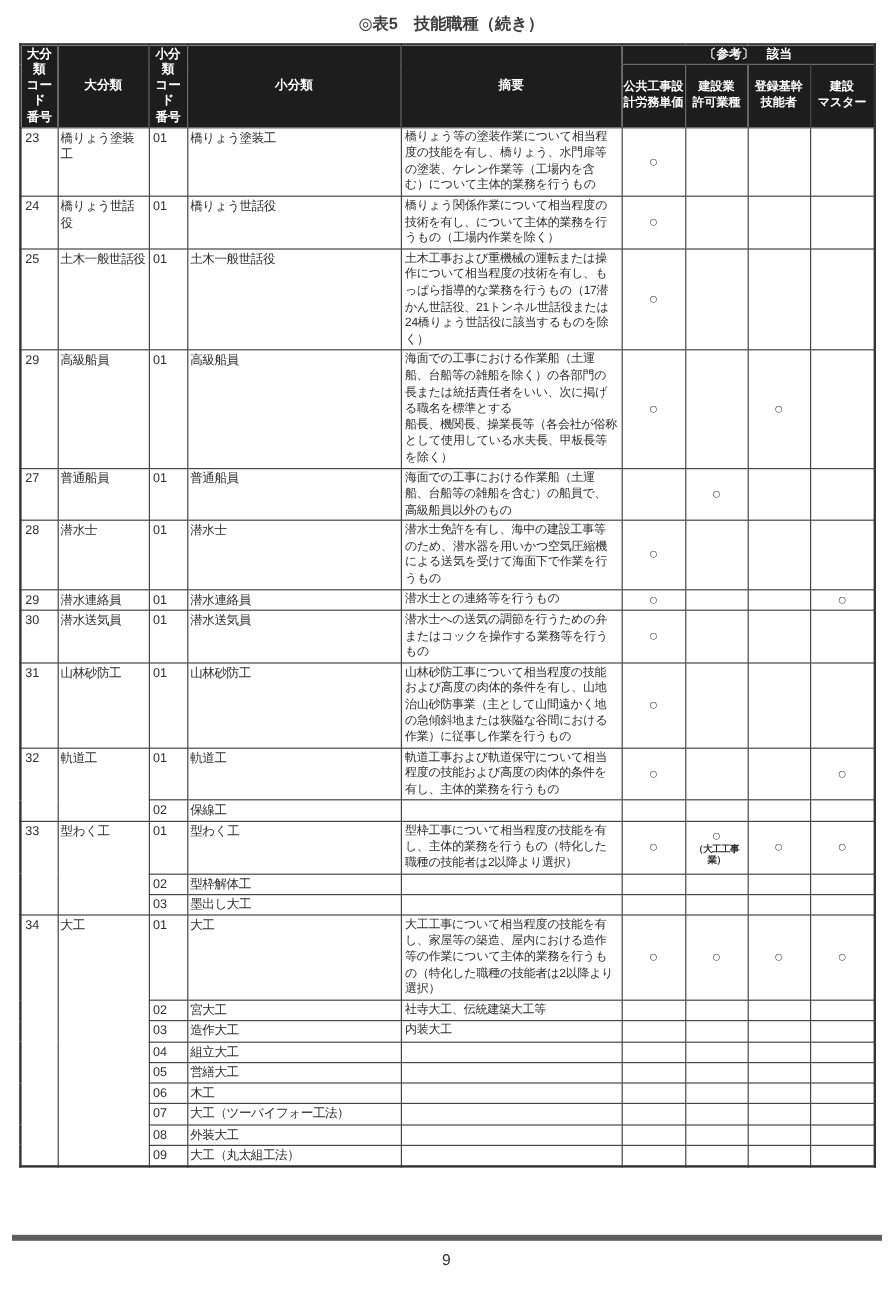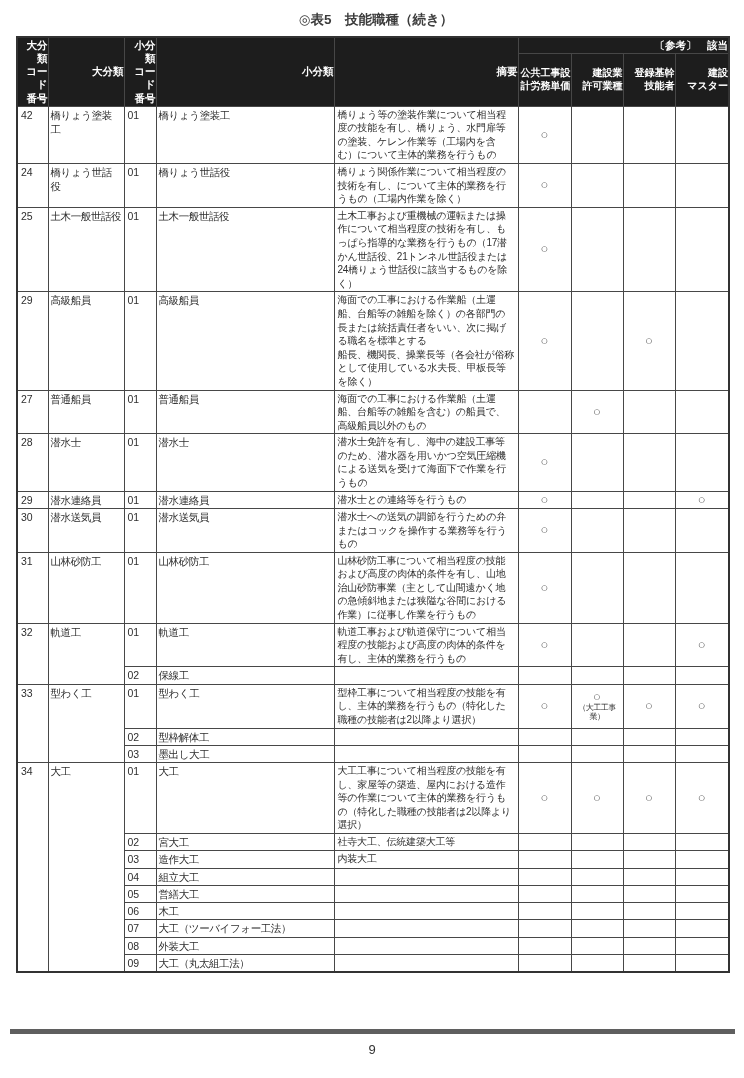--- a/index.html
+++ b/index.html
@@ -2,29 +2,29 @@
 <html><head>
 <meta charset="utf-8">
 <style>
   * { margin:0; padding:0; box-sizing:border-box; }
   html,body { width:744px; height:1078px; background:#ffffff; overflow:hidden;
     font-family:"Liberation Sans","DejaVu Sans",sans-serif; color:#2e2e2e; position:relative; }
   .title { margin:11px 0 7px 8px; font-size:13.5px; font-weight:bold; color:#3c3c3c;text-align:center; }
   table { border-collapse:collapse; table-layout:fixed; margin-left:16px; width:712px; font-size:11px; }
   th,td { border:1px solid #474747; padding:1px 3px; vertical-align:top; line-height:1.36; overflow:hidden; }
   table { border:2px solid #333; }
-  thead th { background:#1d1d1d; color:#ffffff; font-weight:bold; text-align:right;
+  thead th { background:#1d1d1d; color:#ffffff; font-weight:bold; text-align:center;
     vertical-align:middle; white-space:pre-line; padding:1px 0; line-height:1.25; font-size:10.5px; }
   thead th.ref-head { font-size:10px; }
   thead th.ref-span { height:15px; font-size:10.5px;margin-left:32px; }
   td.code { font-size:10.5px; }
   td.name { font-size:10.5px; letter-spacing:-0.4px; padding:1px 2px; }
   td.desc { white-space:pre-line; font-size:10px; letter-spacing:-0.2px; }
   td.mark { text-align:center; vertical-align:middle; color:#5c5c5c; font-size:13px; padding:0; line-height:1.1; }
-  td.mark .note { font-size:8px; color:#2e2e2e; line-height:1.1; letter-spacing:-0.5px; }
+  td.mark .note { font-size:8px; color:#2e2e2e; line-height:1.1; letter-spacing:-0.5px;font-weight:bold; }
   .footer-bar { position:absolute; left:10px; top:1029px; width:725px; height:5px; background:#5f5f5f; }
   .page-num { position:absolute; top:1042px; left:0; width:744px; text-align:center; font-size:13px; color:#333; }
 </style>
 </head>
 <body>
 
 <div class="title">◎表5　技能職種（続き）</div>
 
 <table>
   <colgroup>
@@ -57,21 +57,21 @@
       <th class="ref-head">建設業
 許可業種</th>
       <th class="ref-head">登録基幹
 技能者</th>
       <th class="ref-head">建設
 マスター</th>
     </tr>
   </thead>
   <tbody>
       <tr>
-        <td class="code">42</td>
+        <td class="code">23</td>
         <td class="name">橋りょう塗装工</td>
         <td class="code">01</td>
         <td class="name">橋りょう塗装工</td>
         <td class="desc">橋りょう等の塗装作業について相当程度の技能を有し、橋りょう、水門扉等の塗装、ケレン作業等（工場内を含む）について主体的業務を行うもの</td>
         <td class="mark"><span>○</span></td>
         <td class="mark"></td>
         <td class="mark"></td>
         <td class="mark"></td>
       </tr>
       <tr>

